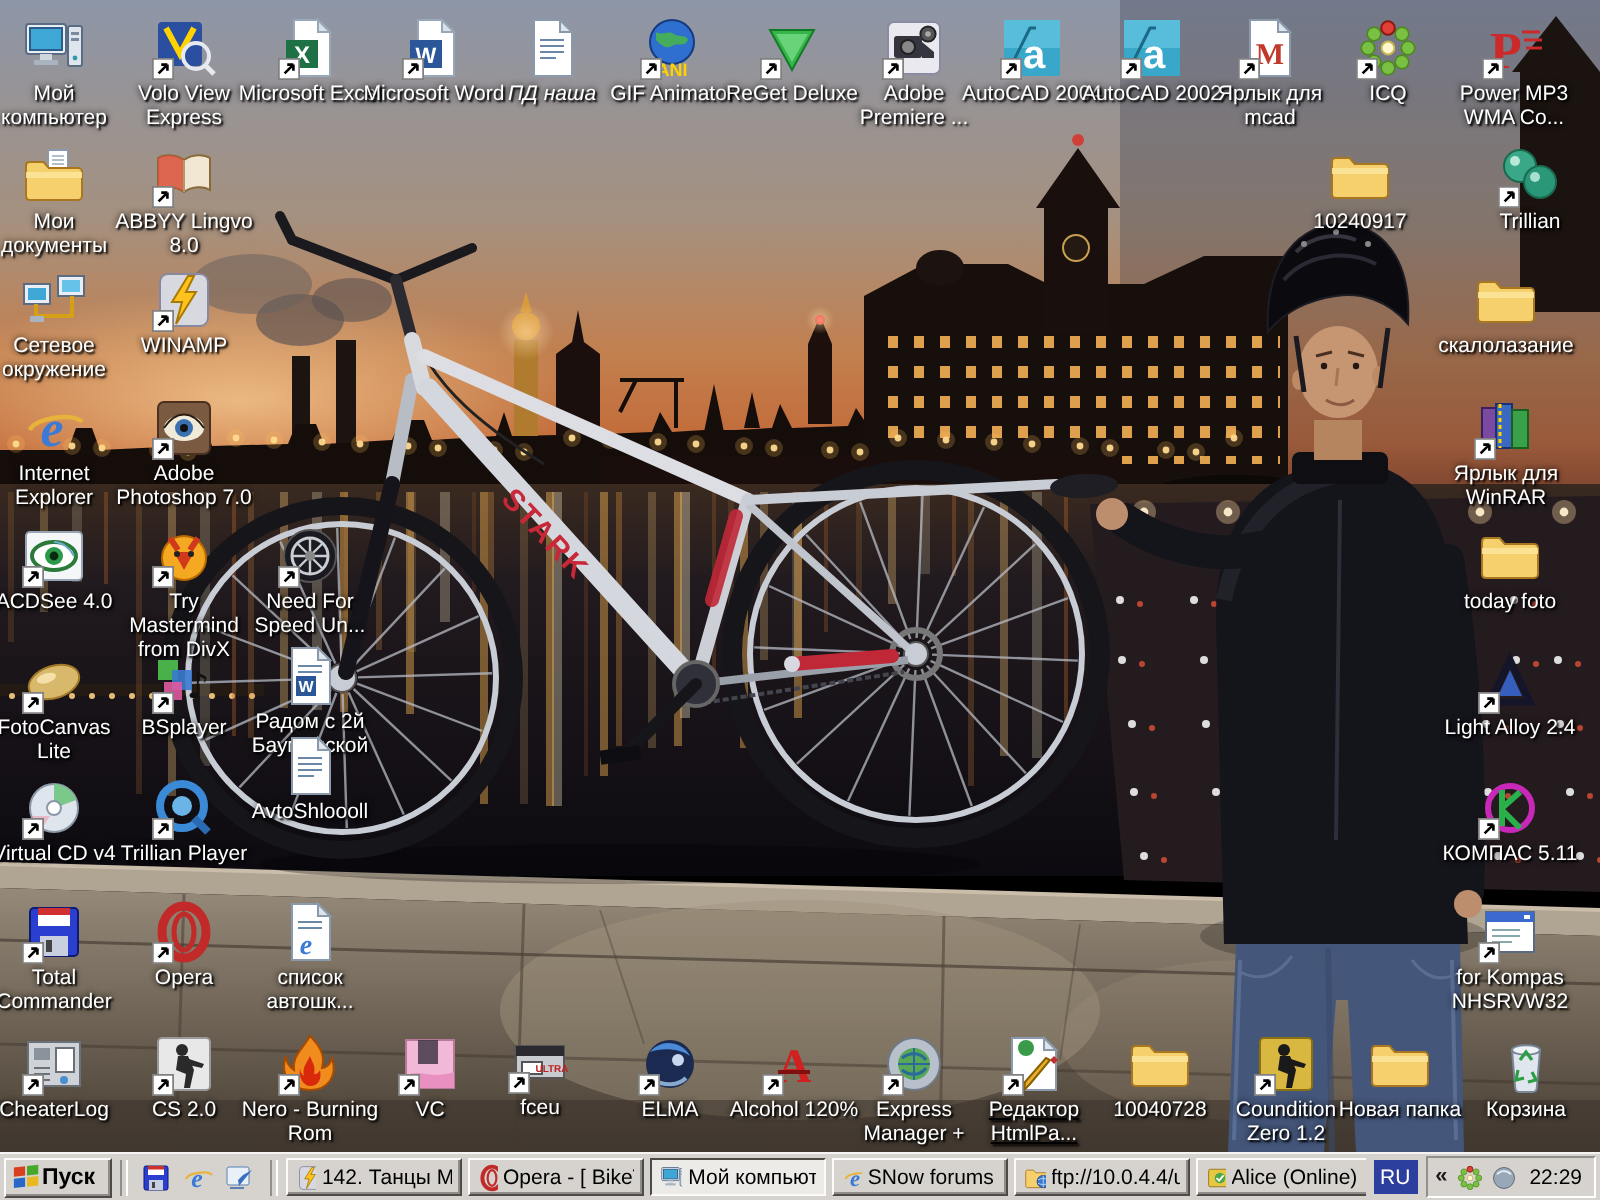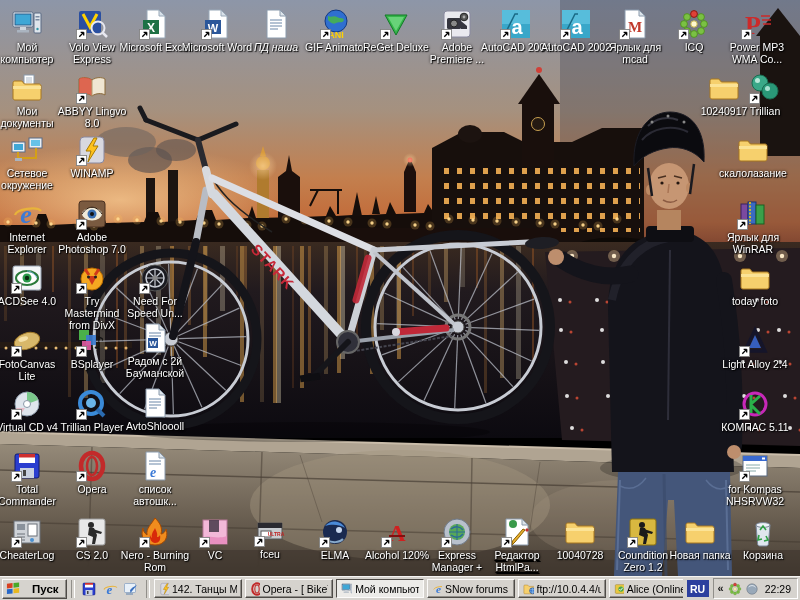--- a/index.html
+++ b/index.html
@@ -7,33 +7,33 @@
 .screen{position:relative;width:800px;height:600px;overflow:hidden;background:#000;font-family:"Liberation Sans",sans-serif}
 .desktop{position:absolute;left:0;top:0;right:0;bottom:24px}
 .wp{position:absolute;left:0;top:0;width:100%;height:100%}
 .dicon{position:absolute;width:72px;text-align:center;cursor:default;z-index:2}
 .glyph{width:32px;height:32px;margin:0 auto;position:relative}
 .glyph>svg{width:100%;height:100%;display:block}
 .sc{position:absolute;left:0;bottom:0;width:11px;height:11px}
 .sc svg{width:100%;height:100%;display:block}
 .dlabel{margin-top:1px;font-size:10.5px;line-height:12px;color:#fff;text-shadow:1px 1px 1px #000,0 0 3px rgba(0,0,0,.95)}
 .taskbar{position:absolute;left:0;bottom:0;width:800px;height:24px;background:#d6d3ce;border-top:1px solid #f5f4f2;display:flex;align-items:center;padding:0 2px;box-sizing:border-box;gap:2px;z-index:5}
-.start{display:flex;align-items:center;gap:11px;height:20px;padding:0 7px 0 3px;background:#d6d3ce;border:1px solid;border-color:#fcfbfa #4e4b47 #4e4b47 #fcfbfa;box-shadow:inset -1px -1px 0 #8f8d89;font-weight:bold;font-size:11.5px;font-family:"Liberation Sans",sans-serif}
+.start{display:flex;align-items:center;gap:0;height:20px;padding:0 7px 0 3px;background:#d6d3ce;border:1px solid;border-color:#fcfbfa #4e4b47 #4e4b47 #fcfbfa;box-shadow:inset -1px -1px 0 #8f8d89;font-weight:bold;font-size:11.5px;font-family:"Liberation Sans",sans-serif}
 .flag{width:15px;height:15px}
 .flag svg{width:15px;height:15px;display:block}
 .tbdivider{width:2px;height:18px;border-left:1px solid #918f8a;border-right:1px solid #fff;margin:0 2px}
 .quick{display:flex;gap:4px;align-items:center;padding:0 2px}
 .qbtn{width:17px;height:17px;border:none;background:transparent;padding:0}
 .qbtn svg{width:16px;height:16px;display:block}
 .tasks{display:flex;flex:1;gap:3px;overflow:hidden;min-width:0}
 .task{display:flex;align-items:center;gap:3px;flex:none;width:88px;height:19px;padding:0 4px;background:#d6d3ce;border:1px solid;border-color:#fcfbfa #4e4b47 #4e4b47 #fcfbfa;box-shadow:inset -1px -1px 0 #8f8d89;font-size:10.5px;white-space:nowrap;overflow:hidden}
 .task.active{border-color:#4e4b47 #fcfbfa #fcfbfa #4e4b47;box-shadow:none;background:#ecebe8}
 .task svg{width:14px;height:14px;flex:none}
 .task span{overflow:hidden}
-.lang{width:22px;height:17px;background:#2c3f9e;color:#fff;font-size:10.5px;font-weight:bold;display:flex;align-items:center;justify-content:center;margin:0 2px}
+.lang{width:22px;height:17px;background:#2c3f9e;color:#fff;font-size:10.5px;font-weight:normal;display:flex;align-items:center;justify-content:center;margin:0 2px}
 .tray{display:flex;align-items:center;gap:4px;height:19px;border:1px solid;border-color:#918f8a #fff #fff #918f8a;padding:0 6px 0 4px;background:#d6d3ce}
 .chev{font-size:11px;font-weight:bold;color:#1a1a1a;line-height:17px}
 .trayicon{width:14px;height:14px}
 .trayicon svg{width:14px;height:14px;display:block}
 .clock{font-size:10.5px;margin-left:2px;color:#000}
 </style>
 </head>
 <body>
 
 <div class="screen">
@@ -673,21 +673,21 @@
             </svg>
             <div class="sc">
               <svg viewBox="0 0 10 10">
                 <rect x=".4" y=".4" width="9.2" height="9.2" fill="#fff" stroke="#808080" stroke-width=".8"></rect>
                 <path d="M3 7L7 3M7 3H4.2M7 3v2.8" stroke="#000" stroke-width="1.2" fill="none"></path>
               </svg>
             </div>
           </div>
           <div class="dlabel">ABBYY Lingvo 8.0</div>
         </div>
-        <div class="dicon" style="left: 688px; top: 72px;">
+        <div class="dicon" style="left: 644px; top: 72px;">
           <div class="glyph">
             <svg viewBox="0 0 32 32">
               <path d="M2 9c0-1 .6-2 1.8-2h7l2.6 3H28c1 0 2 .8 2 2v13c0 1.2-.9 2-2 2H4c-1.2 0-2-.8-2-2z" fill="#f6d06d" stroke="#a8771f"></path>
               <path d="M2 12h28v3H2z" fill="#fce49a" opacity=".9"></path>
             </svg>
           </div>
           <div class="dlabel">10240917</div>
         </div>
         <div class="dicon" style="left: 729px; top: 72px;">
           <div class="glyph">
@@ -936,21 +936,21 @@
             </svg>
             <div class="sc">
               <svg viewBox="0 0 10 10">
                 <rect x=".4" y=".4" width="9.2" height="9.2" fill="#fff" stroke="#808080" stroke-width=".8"></rect>
                 <path d="M3 7L7 3M7 3H4.2M7 3v2.8" stroke="#000" stroke-width="1.2" fill="none"></path>
               </svg>
             </div>
           </div>
           <div class="dlabel">Trillian Player</div>
         </div>
-        <div class="dicon" style="left: 119px; top: 387px;">
+        <div class="dicon" style="left: 119px; top: 367px;">
           <div class="glyph">
             <svg viewBox="0 0 32 32">
               <path d="M7 2h13l6 6v22H7z" fill="#fff" stroke="#8a9aac"></path>
               <path d="M20 2l6 6h-6z" fill="#dde4ea" stroke="#8a9aac"></path>
               <path d="M10 12h12M10 15h12M10 18h12M10 21h8" stroke="#6a87a8"></path>
             </svg>
           </div>
           <div class="dlabel">AvtoShloooll</div>
         </div>
         <div class="dicon" style="left: 719px; top: 388px;">

